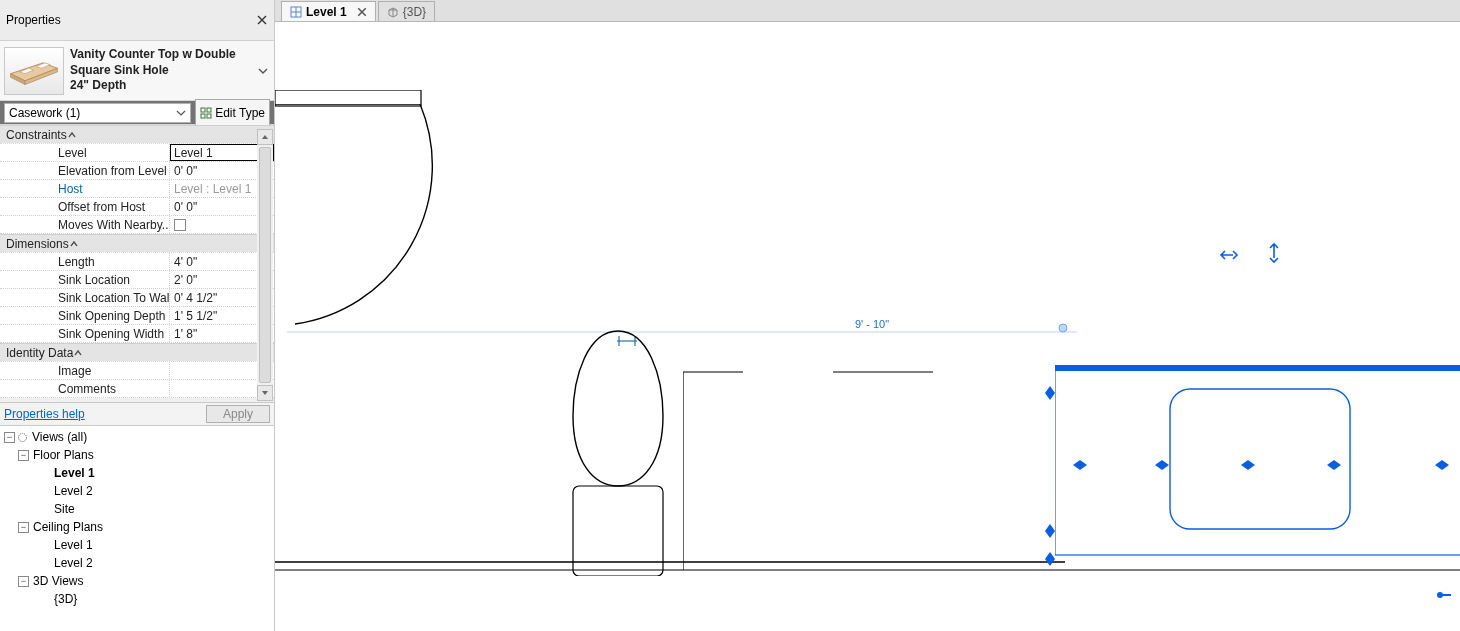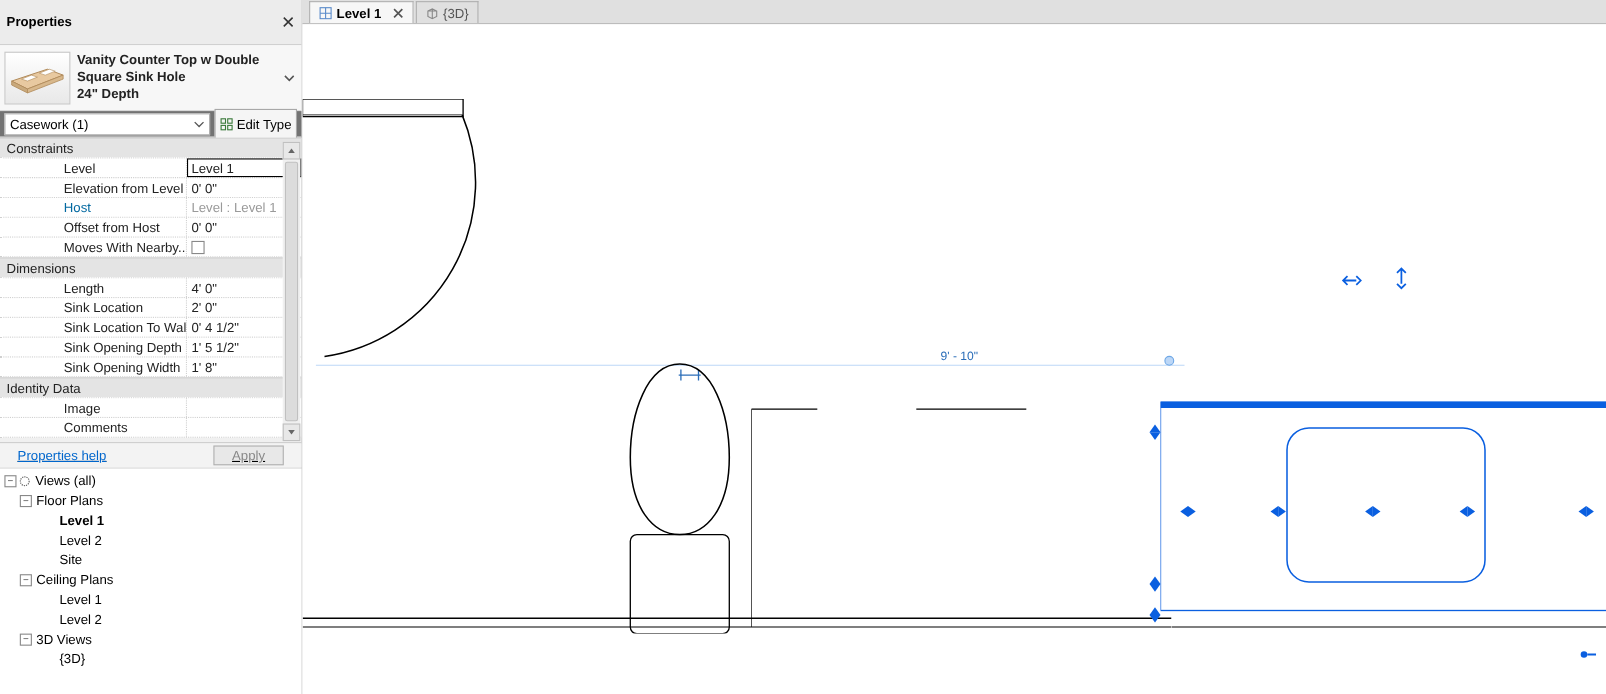--- a/index.html
+++ b/index.html
@@ -2,50 +2,50 @@
 <html><head>
 <meta charset="utf-8">
 <style>
 * { box-sizing: border-box; margin: 0; padding: 0; font-family: "Segoe UI", Arial, sans-serif; font-size: 12px; }
 body { background: #fff; width: 1460px; height: 631px; position: relative; overflow: hidden; }
 
 
 .left-col { position: absolute; left: 0; top: 0; width: 275px; height: 631px; background: #f0f0f0; display: flex; flex-direction: column; border-right: 1px solid #c8c8c8; }
 
 
-.panel-title { background: #ececec; border-bottom: 1px solid #d0d0d0; padding: 20px 6px; display: flex; align-items: center; justify-content: space-between; height: 20px; font-weight: bold; }
+.panel-title { background: #ececec; border-bottom: 1px solid #d0d0d0; padding: 20px 6px; display: flex; align-items: center; justify-content: space-between; height: 20px; }
 .panel-title span { font-size: 12px; }
 .close-x { width: 12px; height: 12px; cursor: pointer; display:flex; align-items:center; justify-content:center; }
 .close-x svg { width: 10px; height: 10px; }
 
 .type-selector { display: flex; align-items: center; padding: 4px; gap: 6px; background: #f7f7f7; border-bottom: 1px solid #d8d8d8; height: 60px; }
 .type-thumb { width: 60px; height: 48px; border: 1px solid #c8c8c8; background: linear-gradient(#fff, #e8e8e8); display:flex; align-items:center; justify-content:center; }
 .type-thumb svg { width: 54px; height: 30px; }
 .type-desc { flex: 1; line-height: 1.3; font-size: 11.5px; color: #222; font-weight: bold; }
 .type-chevron { width: 14px; display:flex; align-items:center; justify-content:center; }
 
 .cat-row { display: flex; gap: 4px; padding: 2px 4px; background: #737373; border-bottom: 1px solid #d8d8d8; height: 24px; align-items: center; }
 .cat-select { flex:1; height: 20px; border: 1px solid #b0b0b0; background:#fff; padding: 0 4px; display:flex; align-items:center; justify-content:space-between; font-size:12px; }
 .edit-type-btn { height: 28px; border: 1px solid #a8a8a8; background:#f5f5f5; padding: 0 4px; display:flex; align-items:center; gap:3px; font-size:11.5px; cursor:pointer; }
 .edit-type-btn svg { width:12px; height:12px; }
 
 .prop-scroll { flex: 0 0 auto; height: 300px; position: relative; display:flex; flex-direction:column; }
 .prop-inner { flex:1; overflow:hidden; border-bottom:1px solid #c8c8c8; }
-.prop-group-hdr { background:#e4e4e4; padding:1px 6px; font-size:12px; color:#222; display:flex; align-items:center; justify-content:space-between; height:18px; border-top:1px solid #d0d0d0; }
+.prop-group-hdr { background:#e4e4e4; padding:1px 6px; font-size:12px; color:#222; display:flex; align-items:center; justify-content:flex-start; height:18px; border-top:1px solid #d0d0d0; }
 .caret-up { width:10px; display:flex; align-items:center; justify-content:center; }
 .prop-rows { background:#fff; border-top:1px dotted #d8d8d8; }
 .prop-row { display:flex; height:18px; border-bottom:1px dotted #d0d0d0; }
 .prop-row .k { width: 122px; padding-left:10px; font-size:12px; color:#222; white-space:nowrap; overflow:hidden; border-right:1px dotted #d0d0d0; display:flex; align-items:center;margin-left:48px;}
 .prop-row .v { flex:1; padding-left:4px; font-size:12px; color:#222; display:flex; align-items:center;}
 .prop-row.sel .v { border:1px solid #000; padding-left:3px; }
 .prop-row .k.dim { color:#0369a1; }
 .prop-row .v.dim { color:#9a9a9a; }
 .checkbox { width:12px; height:12px; border:1px solid #888; background:#fff; }
 
-.prop-footer { display:flex; justify-content:space-between; padding:2px 16px; background:#f3f3f3; height:22px; align-items:center;text-decoration:underline;}
+.prop-footer { display:flex; justify-content:space-between; padding:2px 4px; background:#f3f3f3; height:22px; align-items:center;}
 .prop-footer a { color:#0066cc; text-decoration:underline; font-size:12px; }
 .apply-btn { border:1px solid #b0b0b0; background:#e8e8e8; color:#888; padding:1px 16px; font-size:12px; }
 
 
 .vscroll { position:absolute; right:1px; top:20px; bottom:24px; width:16px; background:#f0f0f0; display:flex; flex-direction:column; }
 .vscroll .arrow { height:16px; border:1px solid #c0c0c0; background:#e8e8e8; display:flex; align-items:center; justify-content:center; }
 .vscroll .thumb { flex:1; background:#dcdcdc; border:1px solid #c0c0c0; margin:2px; border-radius:2px; }
 
 
 .browser { flex:1; display:flex; flex-direction:column; border-top:1px solid #c8c8c8; }

